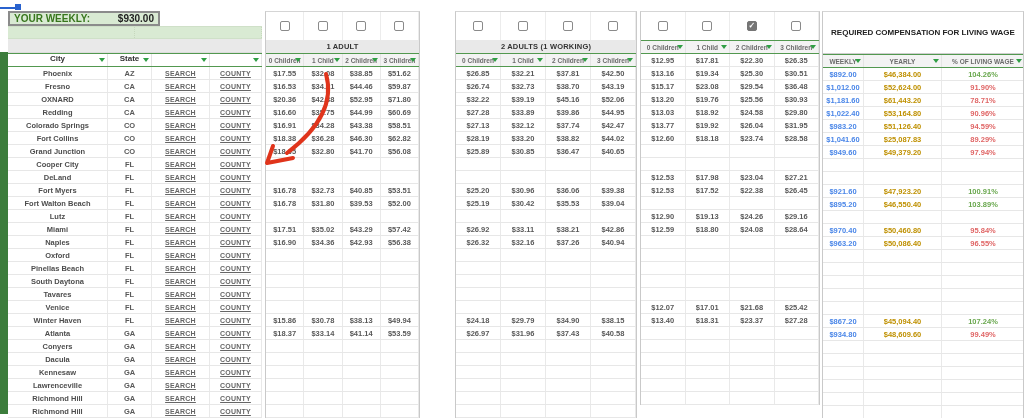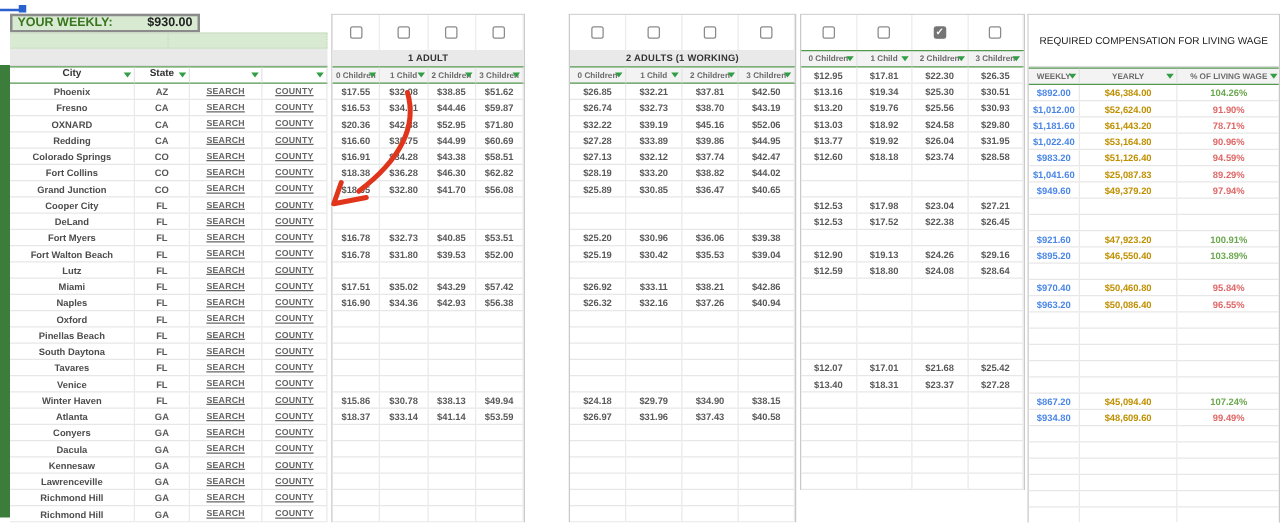--- a/index.html
+++ b/index.html
@@ -20,21 +20,21 @@
   
   .cb-row{height:28px;display:grid;align-items:center;}
   .cb-cell{display:flex;align-items:center;justify-content:center;height:100%;border-right:1px solid #ececec;}
   .checkbox{width:10px;height:10px;border:1.5px solid #8a8a8a;border-radius:2px;background:#fff;box-sizing:border-box;}
   .checkbox.checked{background:#757575;border-color:#757575;color:#fff;font-size:8px;line-height:7px;text-align:center;font-weight:bold;}
   .grp-row{height:13px;background:#e9e9e9;display:flex;align-items:center;justify-content:center;font-size:7.5px;font-weight:bold;color:#333;letter-spacing:.2px;}
   .sub-row{height:12px;display:grid;border-top:1px solid #52984f;border-bottom:1px solid #52984f;background:#f3f3f3;}
   .sub-cell{position:relative;display:flex;align-items:center;justify-content:center;font-size:6.5px;font-weight:bold;color:#6b6b6b;border-right:1px solid #e4e4e4;}
   .filter-icon{position:absolute;right:2px;top:50%;margin-top:-2px;width:0;height:0;border-left:3px solid transparent;border-right:3px solid transparent;border-top:4px solid #2f9e44;}
   
-  .req-head{height:41px;display:flex;align-items:center;justify-content:center;text-align:right;font-size:8px;font-weight:normal;color:#222;border-bottom:1px solid #cfcfcf;background:#fff;padding:0 6px;}
+  .req-head{height:41px;display:flex;align-items:center;justify-content:center;text-align:right;font-size:8px;font-weight:bold;color:#222;border-bottom:1px solid #cfcfcf;background:#fff;padding:0 6px;}
   
   .body .row{height:12px;display:grid;border-bottom:1px solid #e7e7e7;}
   .cell{display:flex;align-items:center;justify-content:center;font-size:7.5px;font-weight:bold;color:#595959;border-right:1px solid #e9e9e9;overflow:hidden;white-space:nowrap;}
   .cell.city{color:#4d4d4d;}
   .cell.link{color:#666;text-decoration:underline;font-size:7px;letter-spacing:.2px;cursor:pointer;}
   .cell.wk{color:#4a86e8;}
   .cell.yr{color:#bf9000;}
   .cell.pg{color:#6aa84f;}
   .cell.pr{color:#e06666;}
   .cols4{grid-template-columns:repeat(4,1fr);}
@@ -650,20 +650,26 @@
         <div class="cell">$22.30</div>
         <div class="cell">$26.35</div>
       </div>
       <div class="row cols4">
         <div class="cell">$13.16</div>
         <div class="cell">$19.34</div>
         <div class="cell">$25.30</div>
         <div class="cell">$30.51</div>
       </div>
       <div class="row cols4">
+        <div class="cell">$15.17</div>
+        <div class="cell">$23.08</div>
+        <div class="cell">$29.54</div>
+        <div class="cell">$36.48</div>
+      </div>
+      <div class="row cols4">
         <div class="cell">$13.20</div>
         <div class="cell">$19.76</div>
         <div class="cell">$25.56</div>
         <div class="cell">$30.93</div>
       </div>
       <div class="row cols4">
         <div class="cell">$13.03</div>
         <div class="cell">$18.92</div>
         <div class="cell">$24.58</div>
         <div class="cell">$29.80</div>

